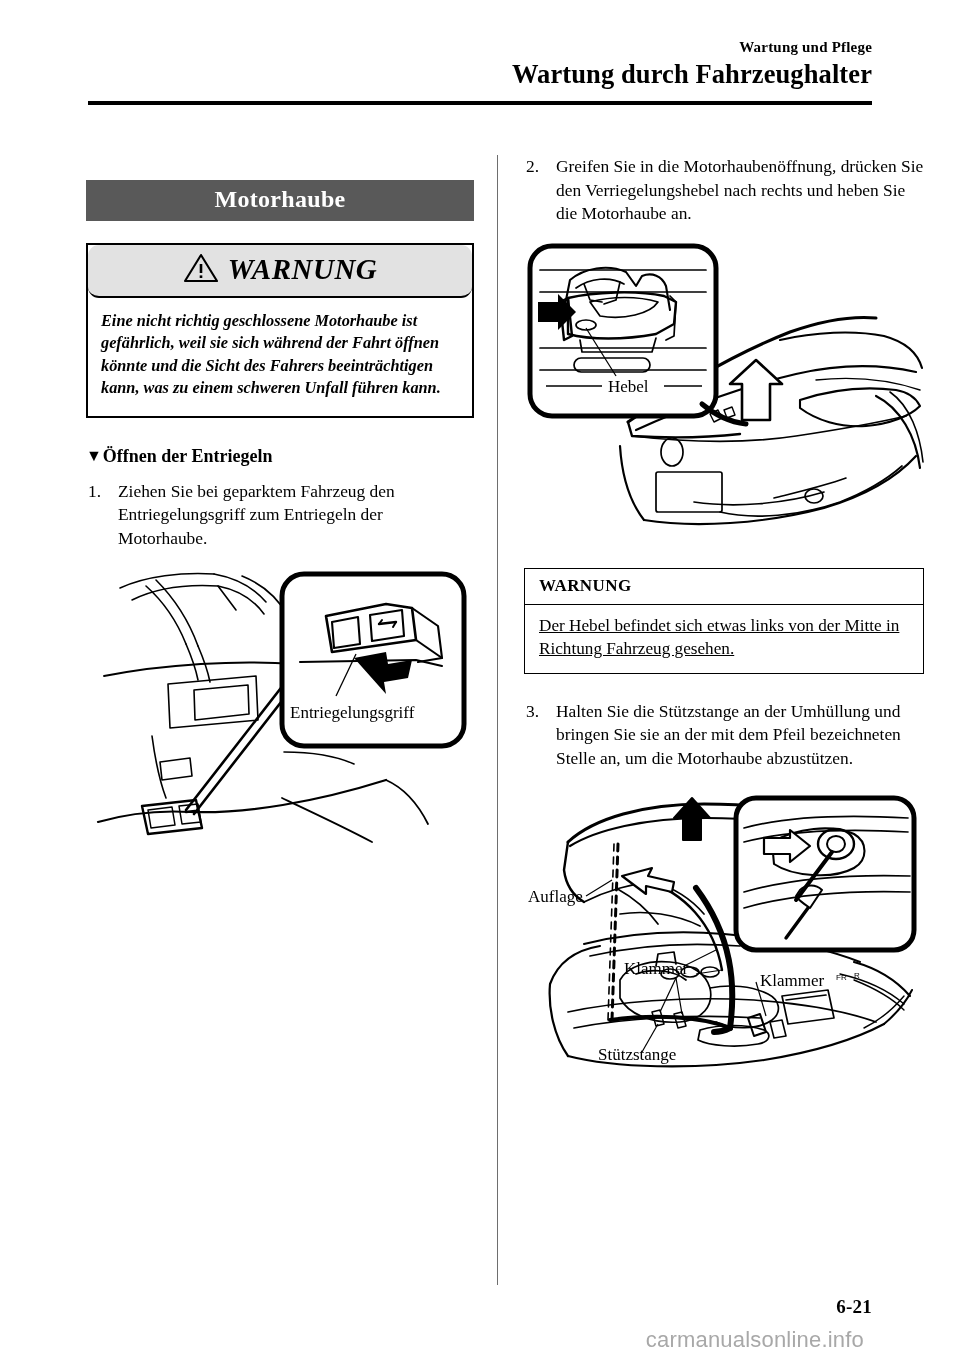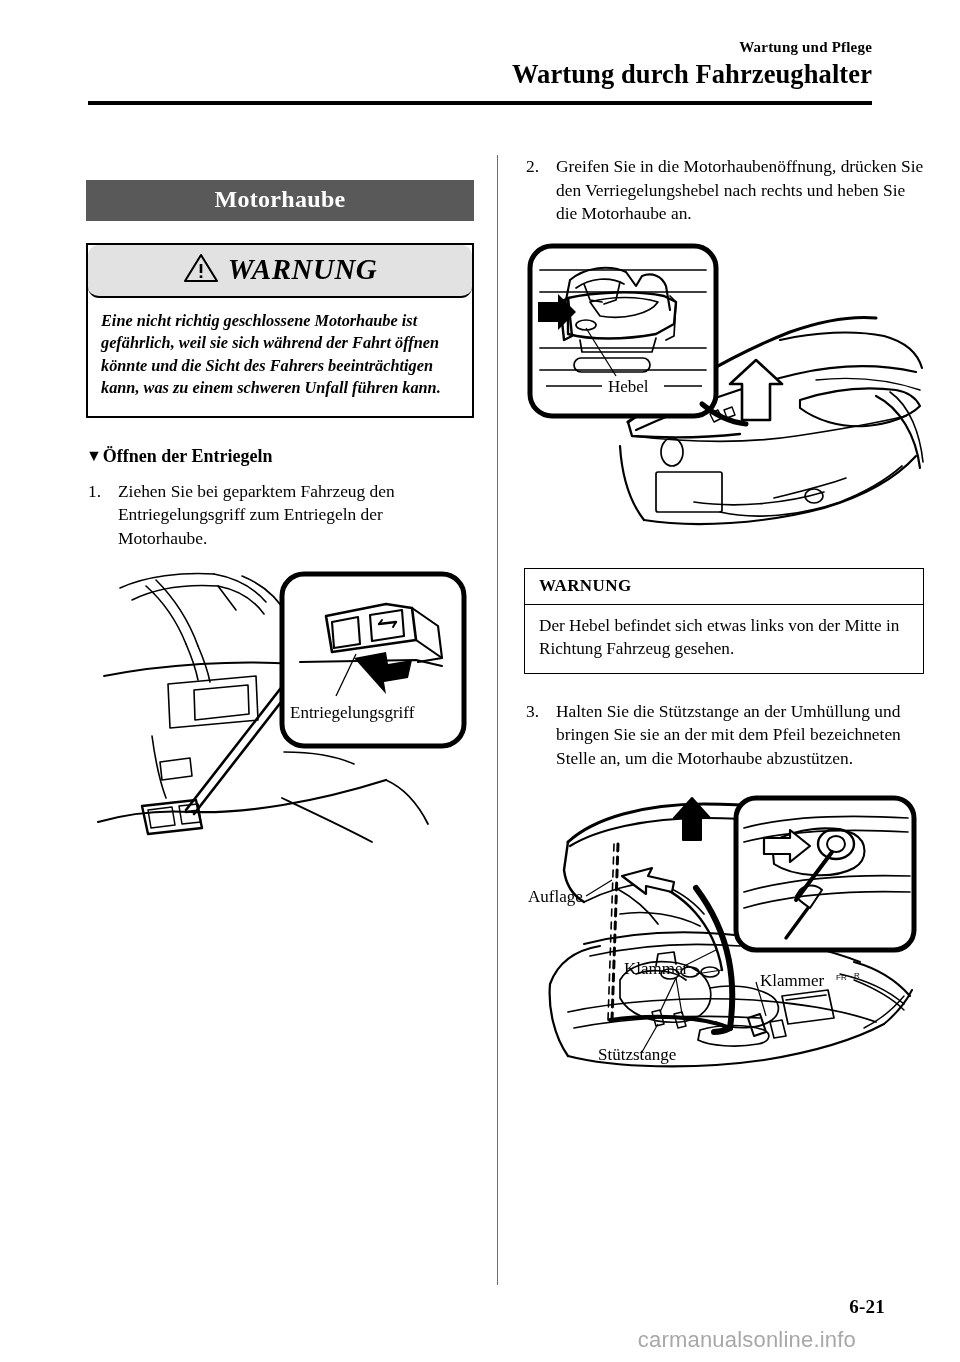--- a/index.html
+++ b/index.html
@@ -147,38 +147,39 @@
     border-bottom: 1.5px solid #000;
     font-size: 17px;
     font-weight: bold;
     padding: 7px 0 8px 14px;
     letter-spacing: 0.4px;
   }
   .note-body {
     font-size: 17.2px;
     line-height: 23.5px;
     padding: 9px 10px 12px 14px;
+    text-decoration: underline;
   }
 
   
   .figure { position: relative; }
   .figure svg { display: block; }
 
   
   #page-number {
     position: absolute;
-    right: 75px;
+    right: 88px;
     top: 1296px;
     font-size: 19px;
     font-weight: bold;
     letter-spacing: 0.2px;
   }
   #watermark {
     position: absolute;
-    right: 104px;
+    right: 96px;
     top: 1327px;
     font-family: "Liberation Sans", "DejaVu Sans", sans-serif;
     font-size: 22px;
     color: #a8a8a8;
     letter-spacing: 0.2px;
   }
 </style>
 </head>
 <body>
 

